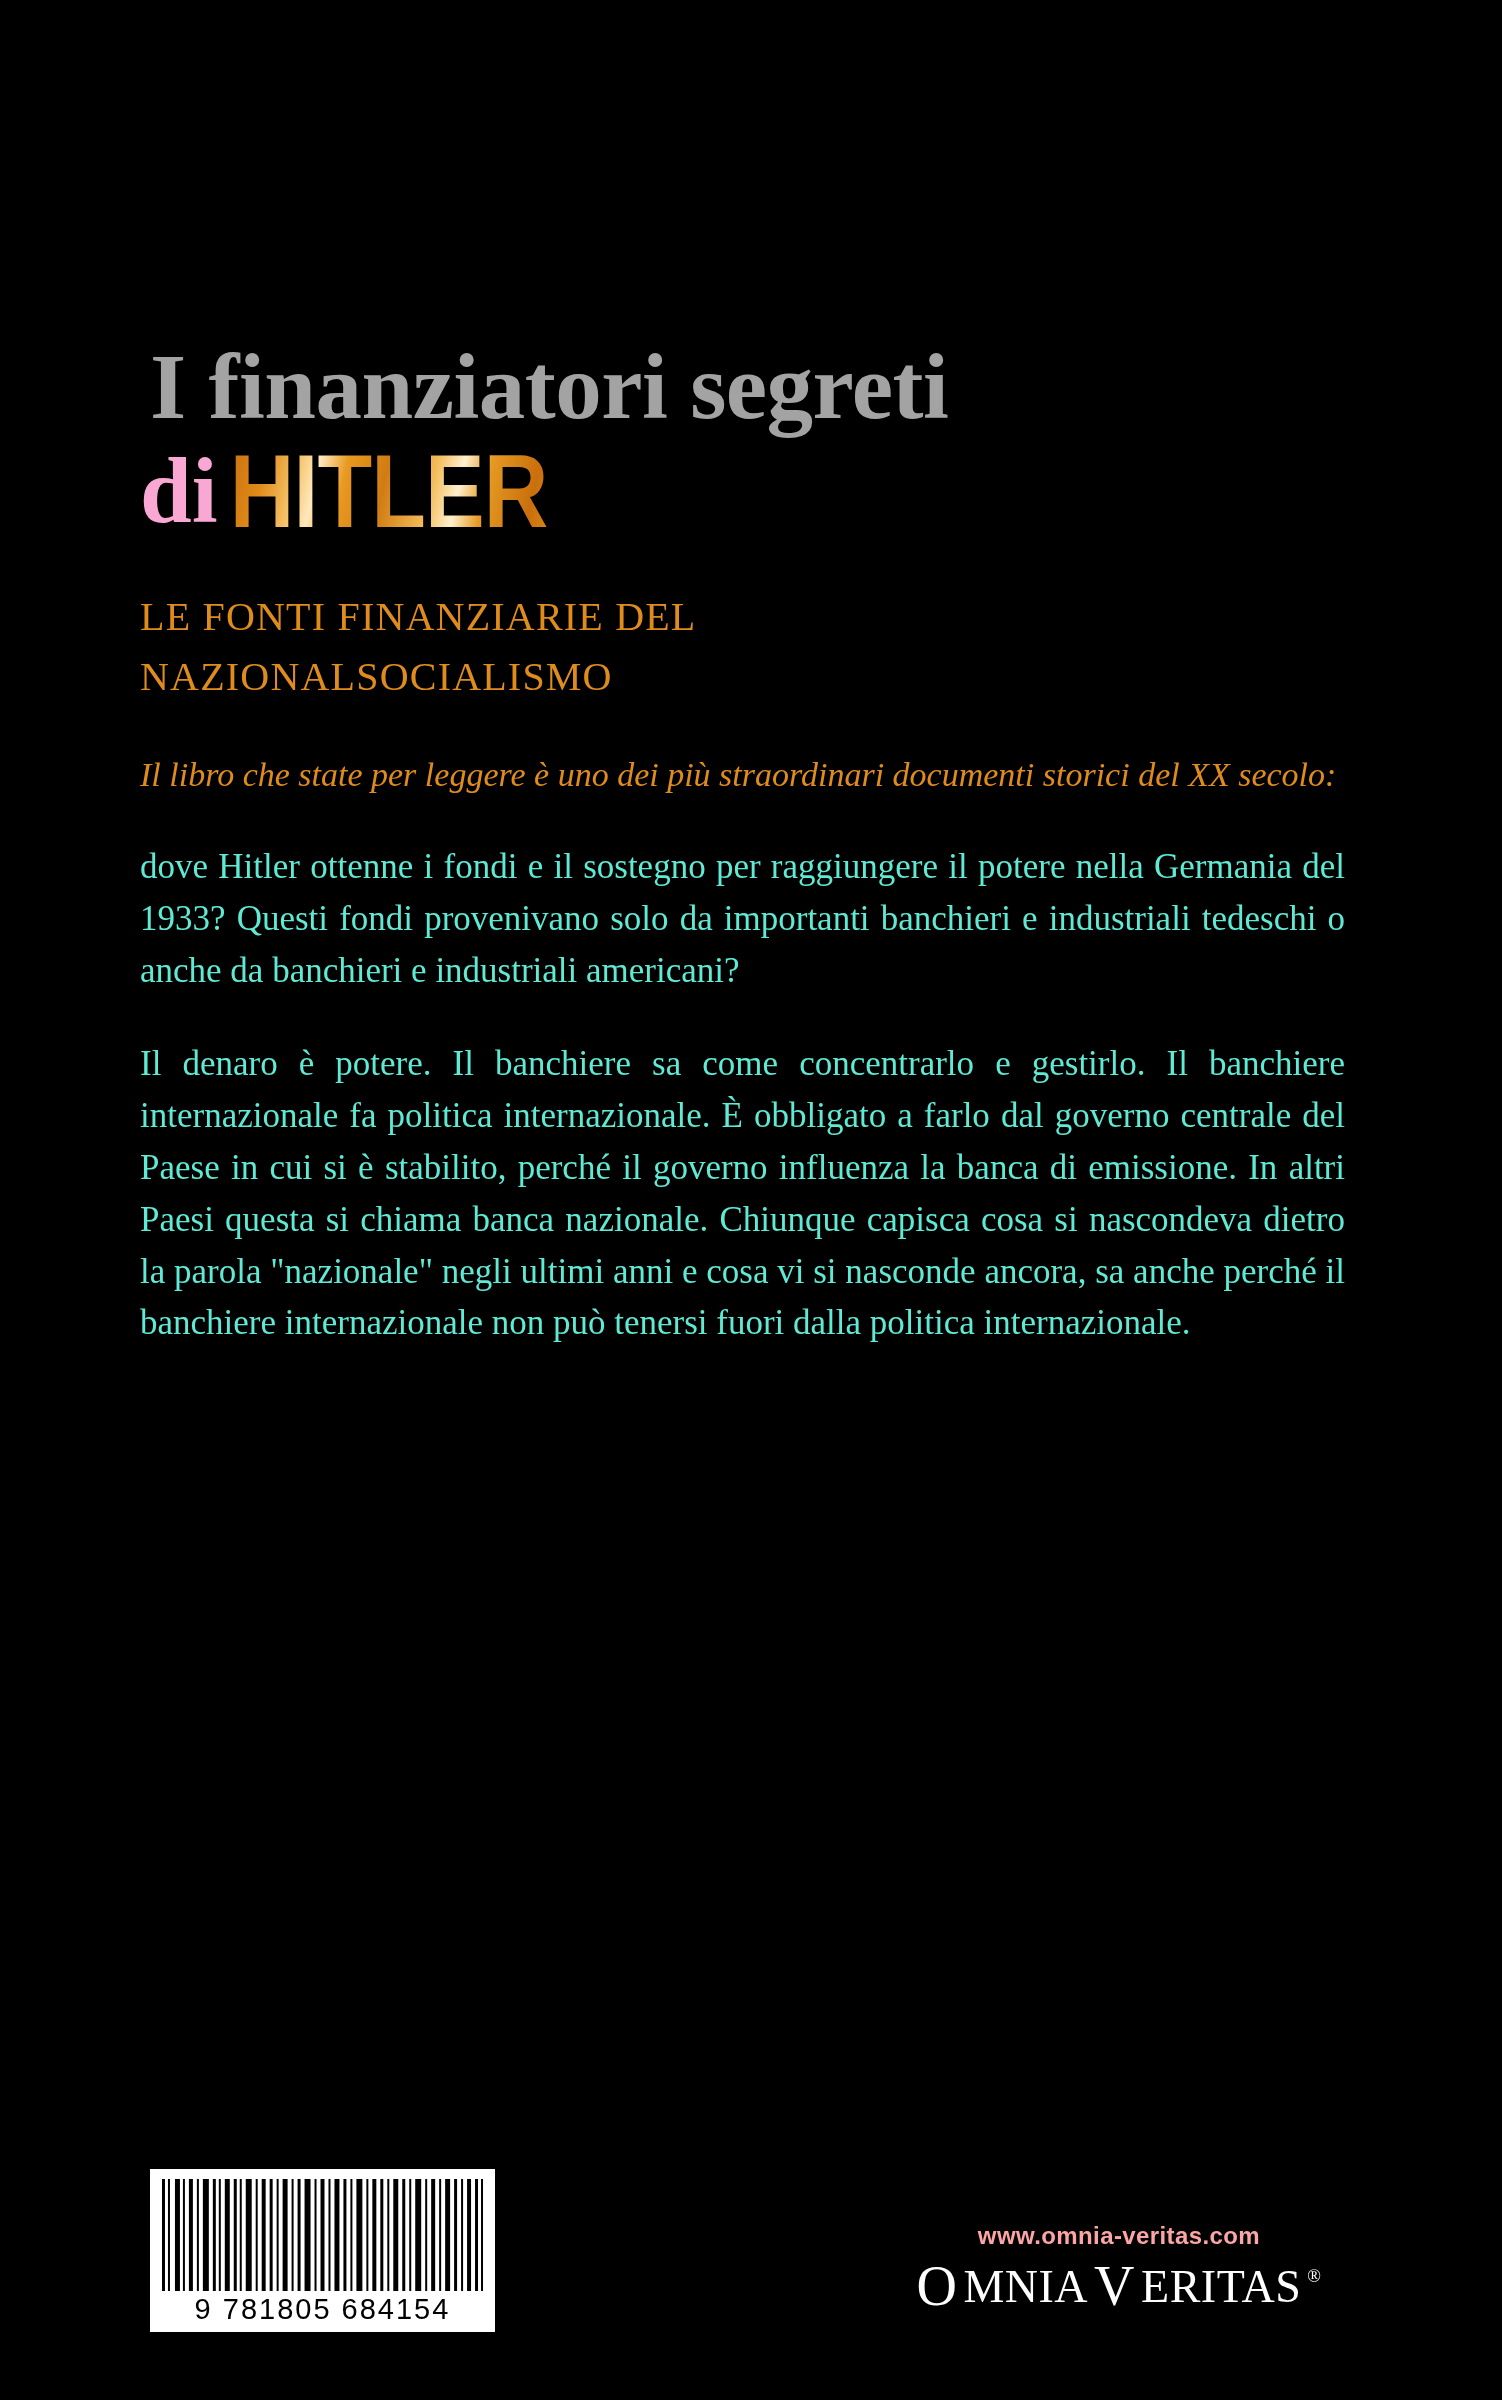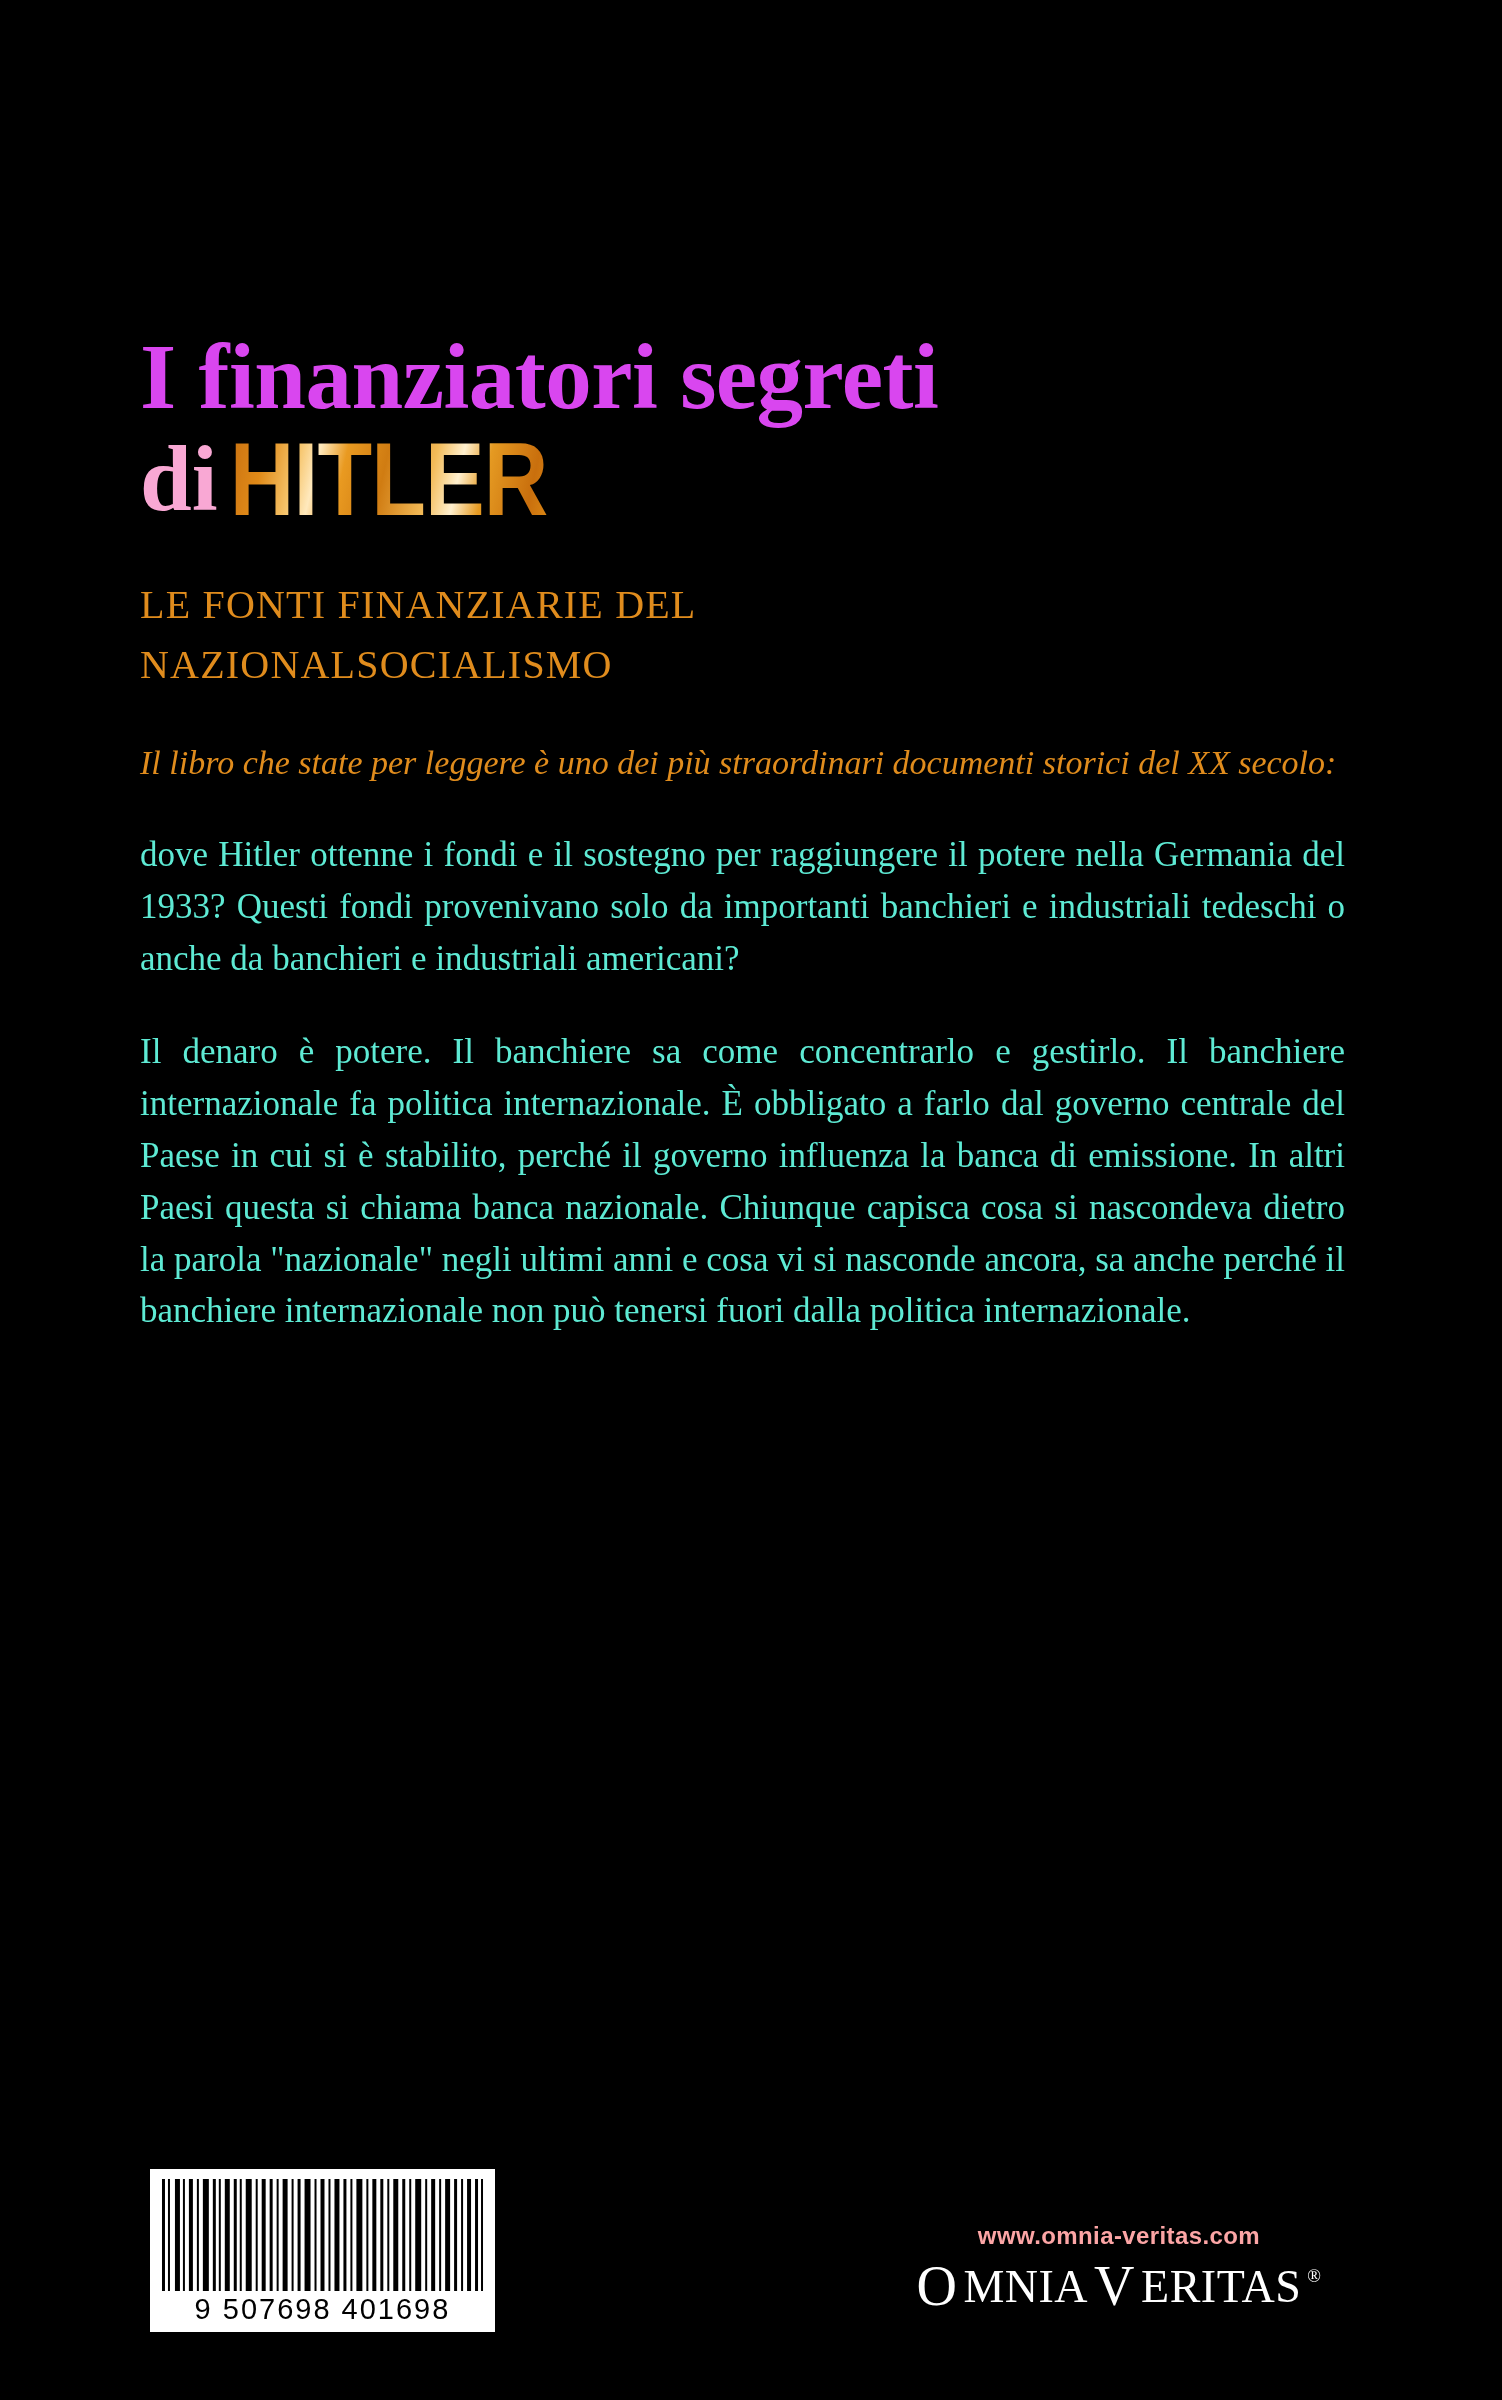--- a/index.html
+++ b/index.html
@@ -30,24 +30,24 @@
 
   
   .title-block {
     margin: 0;
     padding: 0;
   }
   .title-line1 {
     font-family: "Liberation Serif", serif;
     font-size: 93px;
     line-height: 1.0;
-    color: #d946ef;
+    color: #a3a3a3;
     font-weight: 700;
     letter-spacing: -0.5px;
-    margin: 0;
+    margin: 10px;
   }
   .title-line2 {
     display: flex;
     align-items: flex-end;
     margin-top: 8px;
   }
   .title-di {
     font-family: "Liberation Serif", serif;
     font-size: 93px;
     line-height: 1.0;
@@ -260,21 +260,21 @@
           <rect x="274" y="0" width="4" height="112"></rect>
           <rect x="282" y="0" width="2" height="112"></rect>
           <rect x="288" y="0" width="5" height="112"></rect>
           <rect x="297" y="0" width="3" height="112"></rect>
           <rect x="304" y="0" width="2" height="112"></rect>
           <rect x="310" y="0" width="4" height="112"></rect>
           <rect x="318" y="0" width="3" height="112"></rect>
           <rect x="324" y="0" width="2" height="112"></rect>
         </g>
       </svg>
-      <div class="barcode-number">9 507698 401698</div>
+      <div class="barcode-number">9 781805 684154</div>
     </div>
 
     <div class="brand">
       <div class="brand-url">www.omnia-veritas.com</div>
       <div class="brand-name">
         <span class="big">O</span>
           <span>MNIA</span>
           <span class="big">V</span>
           <span>ERITAS</span>
           <span class="brand-reg">®</span>

